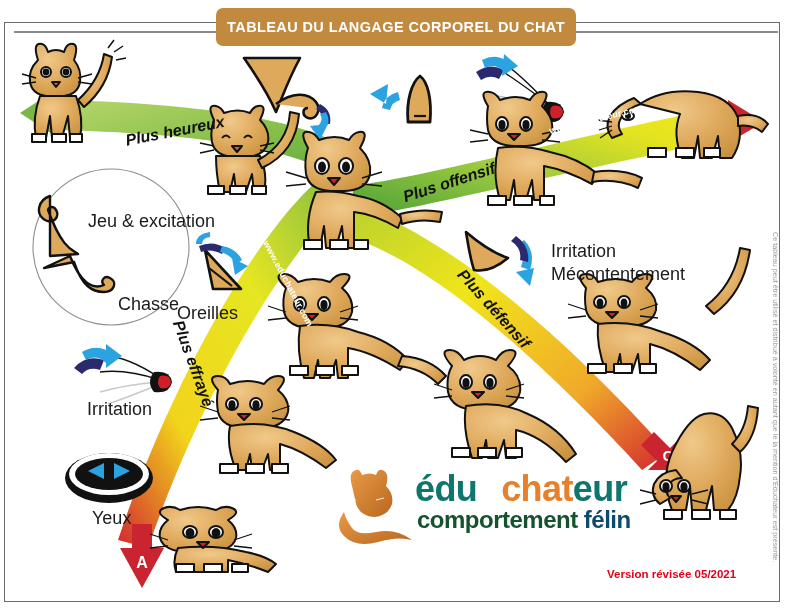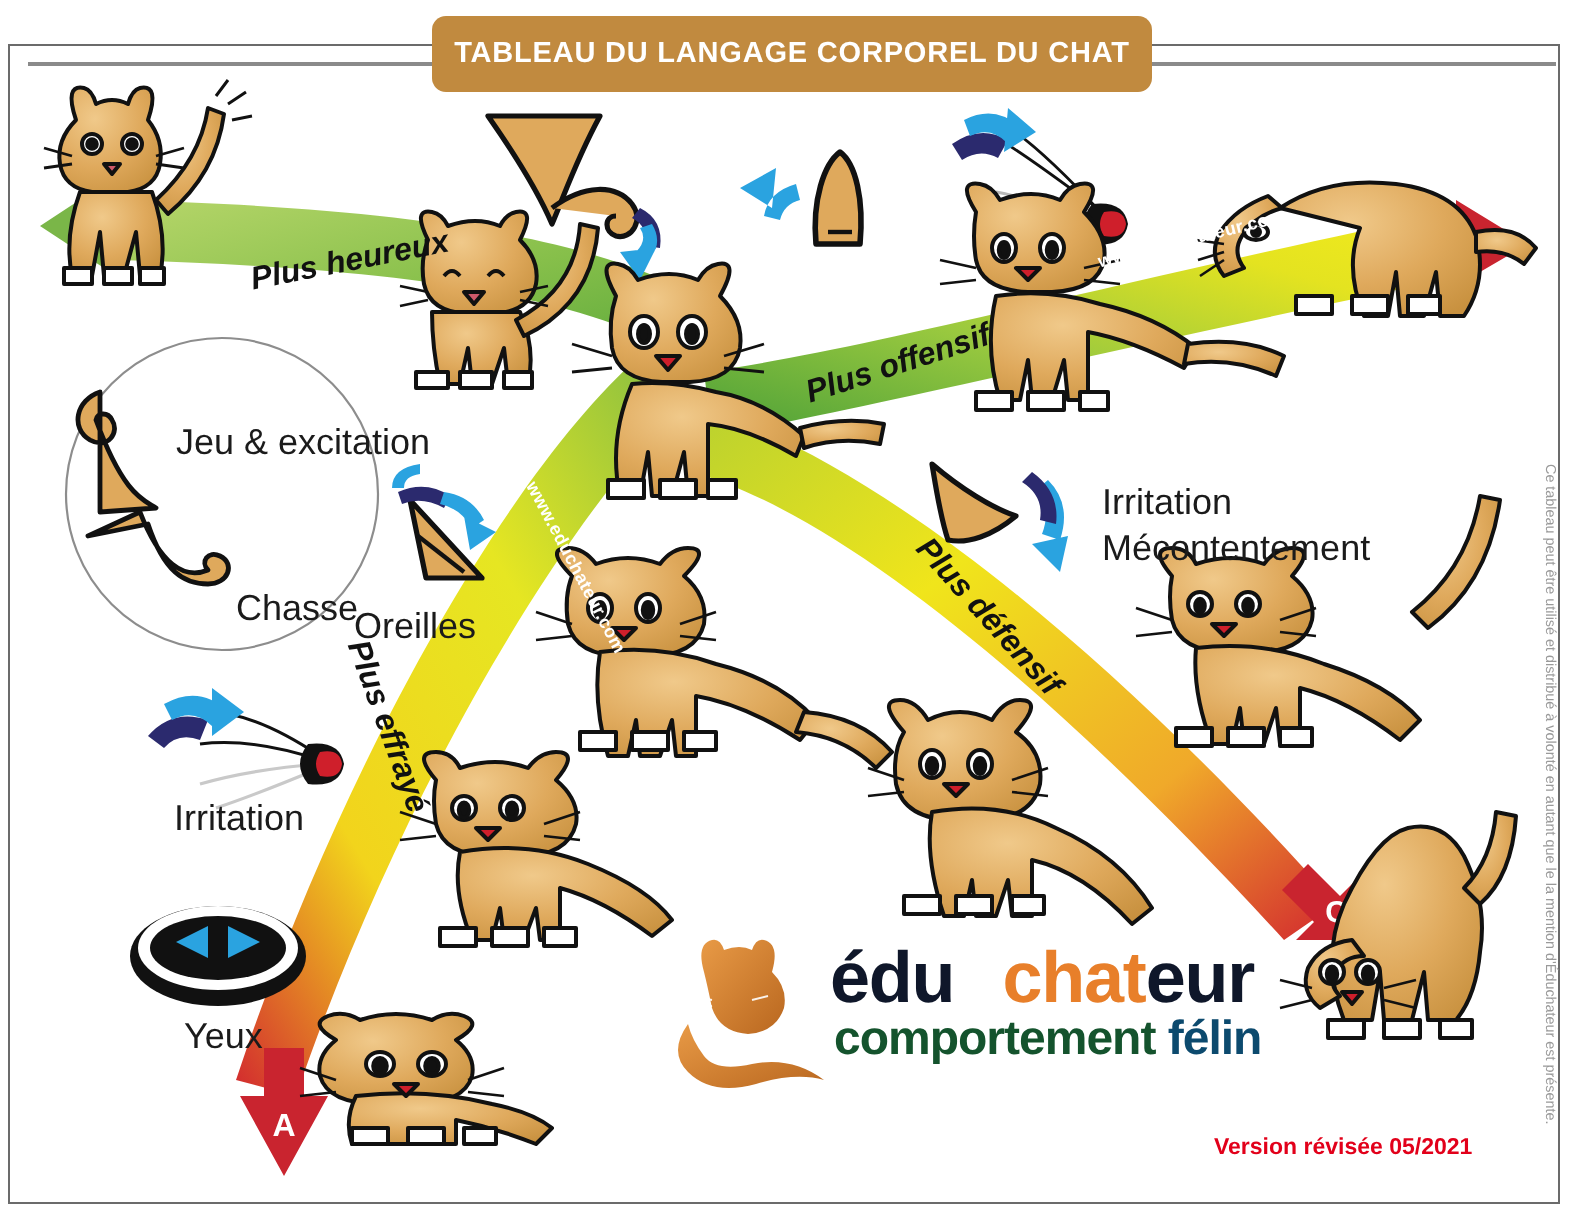--- a/index.html
+++ b/index.html
@@ -41,21 +41,21 @@
       font-size:7.2px;color:#9a9a9a;font-family:"Liberation Sans",sans-serif;}
 
   
   .version{position:absolute;left:607px;top:568px;font-size:11.5px;font-weight:bold;color:#e2001a;
       font-family:"Liberation Sans",sans-serif;white-space:nowrap;}
 
   
   .logo{position:absolute;left:337px;top:470px;width:250px;height:70px;}
   .logo-l1{position:absolute;left:78px;top:-2px;font-size:36px;font-weight:bold;
       letter-spacing:-.6px;white-space:nowrap;font-family:"Liberation Sans",sans-serif;}
-  .logo-l1 .g{color:#0f172a;}
+  .logo-l1 .g{color:#0f766e;}
   .logo-l1 .o{color:#e87f2a;padding-left:24px;}
   .logo-l2{position:absolute;left:80px;top:36px;font-size:24px;font-weight:bold;
       white-space:nowrap;font-family:"Liberation Sans",sans-serif;letter-spacing:-.5px;}
   .logo-l2 .g{color:#14532d;}
   .logo-l2 .o{color:#0c4a6e;}
 
   .mark-letter{font-family:"Liberation Sans",sans-serif;font-weight:bold;fill:#fff;}
 </style>
 </head>
 <body>

